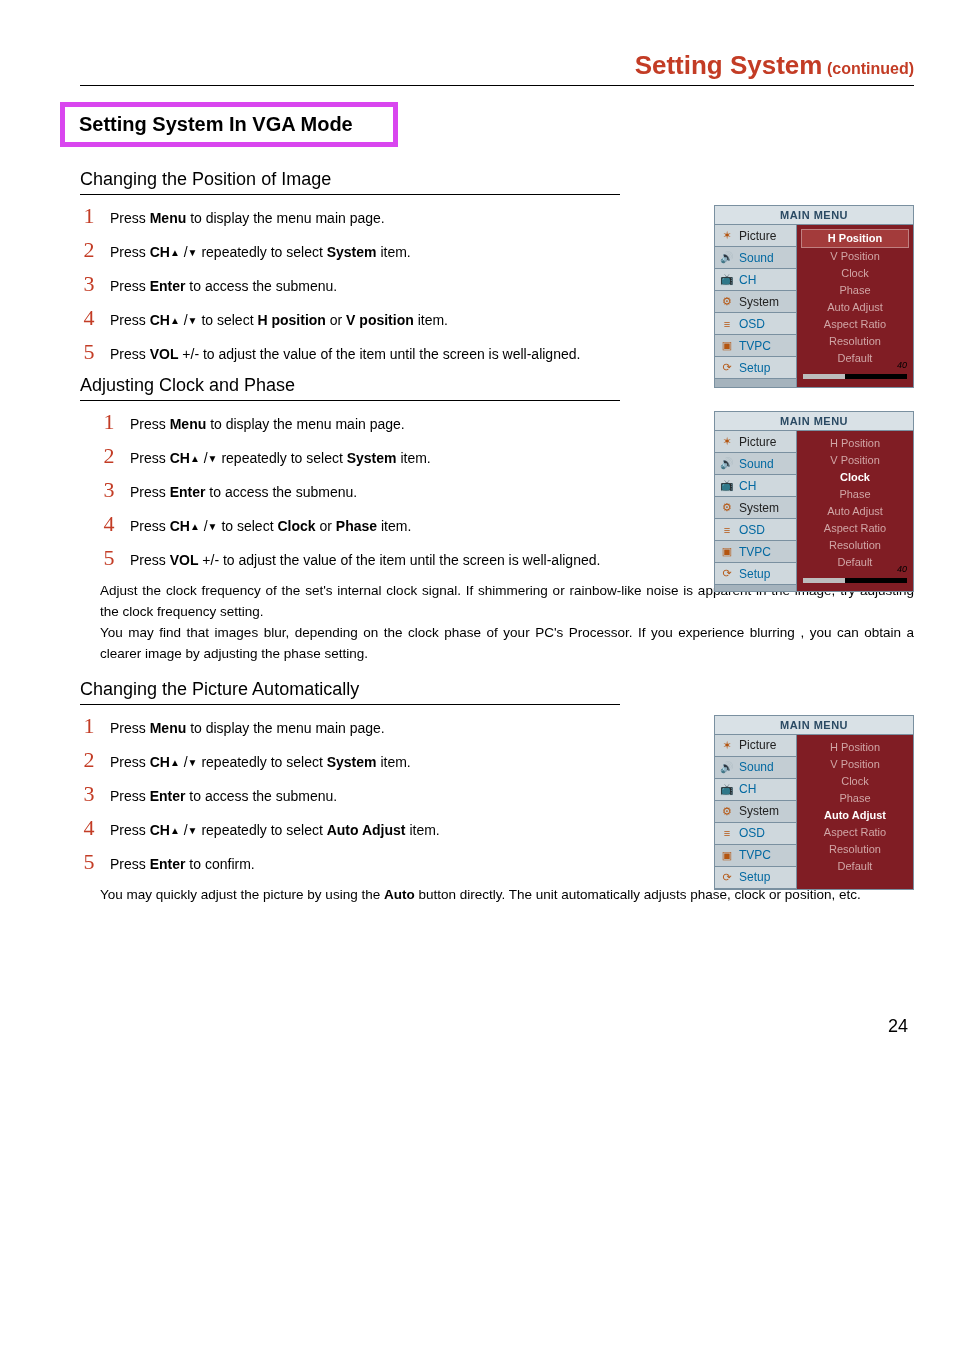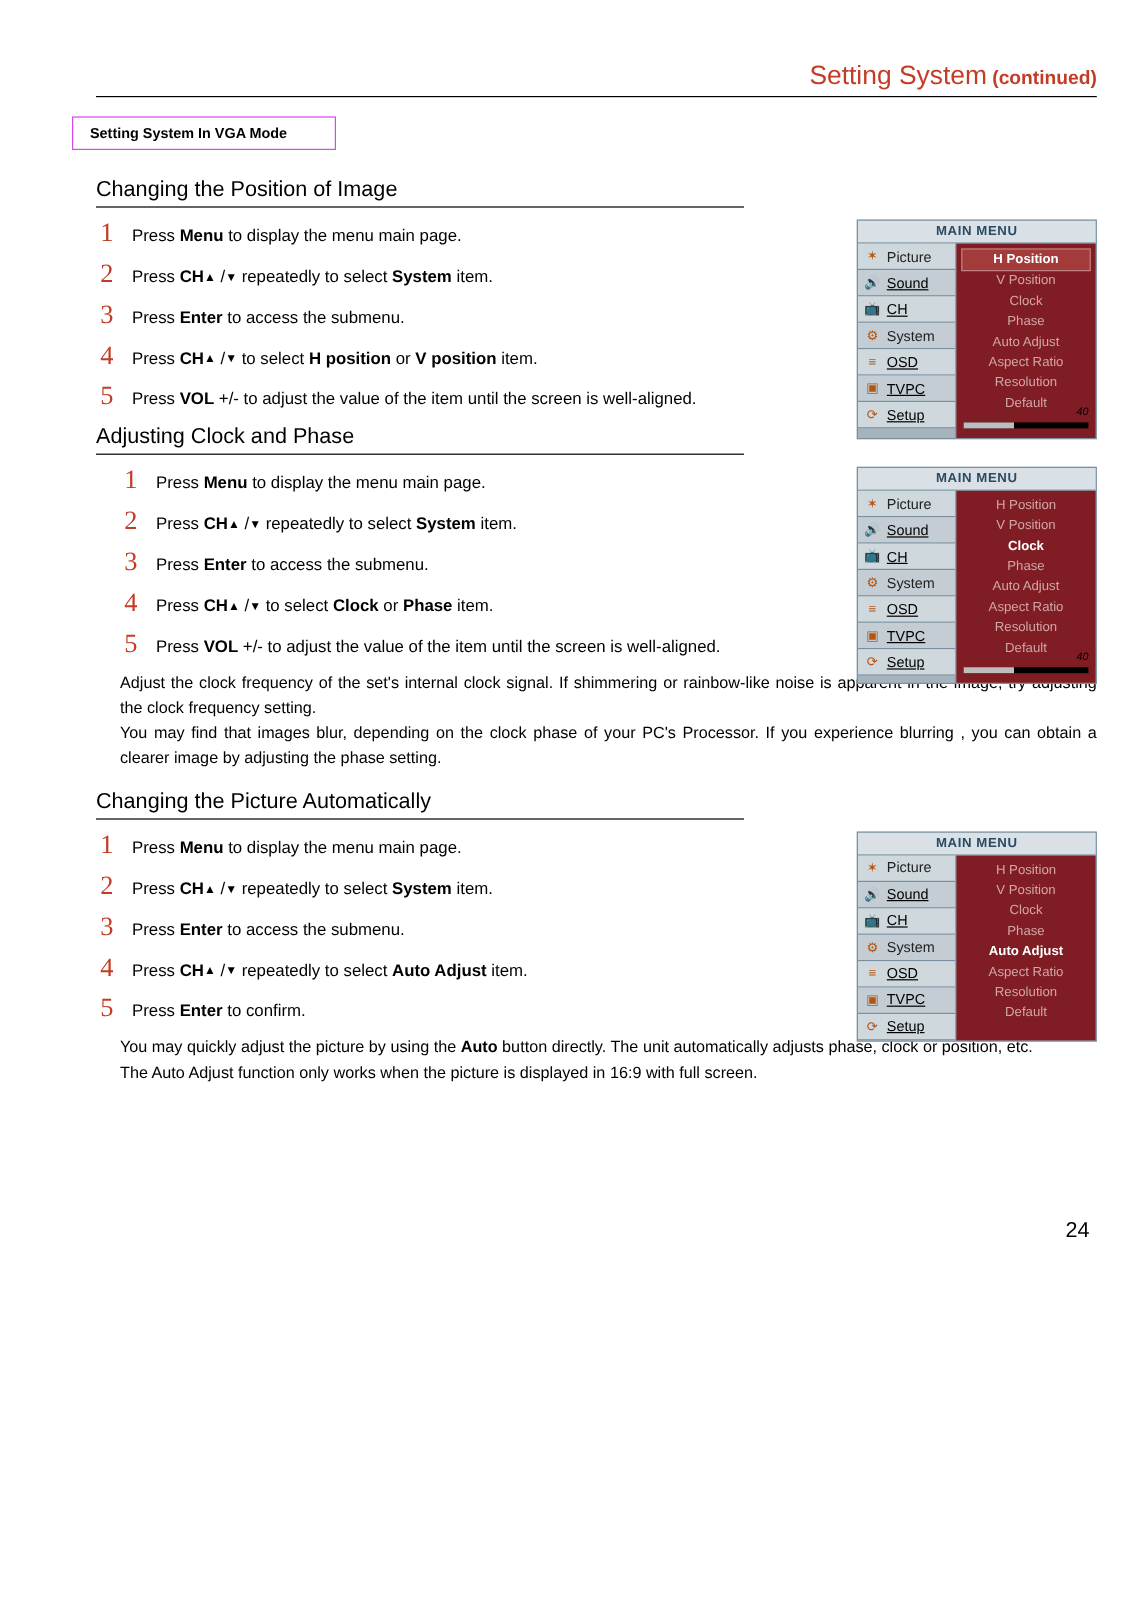--- a/index.html
+++ b/index.html
@@ -15,28 +15,28 @@
     padding: 50px 40px 20px 80px;
     position: relative;
   }
   .red { color: #c33c25; }
   .title-line {
     border-bottom: 1px solid #000;
     margin-bottom: 12px;
     padding-bottom: 4px;
     text-align: right;
   }
-  .title-main { font-size: 22px; font-weight: normal; }
+  .title-main { font-size: 26px; font-weight: bold; }
   .title-sub  { font-size: 16px; font-weight: bold; }
   .box-heading {
-    border: 1px solid #d946ef;
+    border: 5px solid #d946ef;
     display: inline-block;
     padding: 6px 40px 6px 14px;
     font-weight: bold;
-    font-size: 12px;
+    font-size: 20px;
     margin: 4px 0 14px -20px;
   }
   .section-h {
     font-size: 18px;
     font-weight: normal;
     margin: 8px 0 4px 0;
   }
   .section-intro {
     font-size: 13px;
     margin: 0 0 6px 0;
@@ -118,21 +118,21 @@
   }
   .osd-left .li:nth-child(even){ background:#c3cdd3; }
   .osd-left .li.sel { background:#c3cdd3; }
   .osd-left .li .ico {
     width:16px; height:14px;
     display:inline-flex; align-items:center; justify-content:center;
     color:#b45510;
     font-size:11px;
   }
   .osd-left .li .lab { font-size:12px; }
-  .osd-left .li.dim .lab { color:#000000;text-decoration:underline; }
+  .osd-left .li.dim .lab { color:#0369a1; }
   .osd-right .ri {
     text-align:center;
     font-size:11px;
     line-height: 1.55;
     padding: 0 2px;
   }
   .osd-right .ri.active {
     color:#fff;
     font-weight:bold;
   }
@@ -463,19 +463,18 @@
         <div class="step">
           <div class="step-num red">5</div>
           <div class="step-text">
             <span>Press </span><b>Enter</b><span> to confirm.</span>
           </div>
         </div>
       </div>
 
       <div class="note">
         <span>You may quickly adjust the picture by using the </span><b>Auto</b><span> button directly. The unit automatically adjusts phase, clock or position, etc.</span><br>
-        <span>The Auto Adjust function only works when the picture is displayed in 16:9 with full screen.</span>
       </div>
     </div>
   </div>
 
   <div class="page-num">24</div>
 </div>
 
 </body></html>

